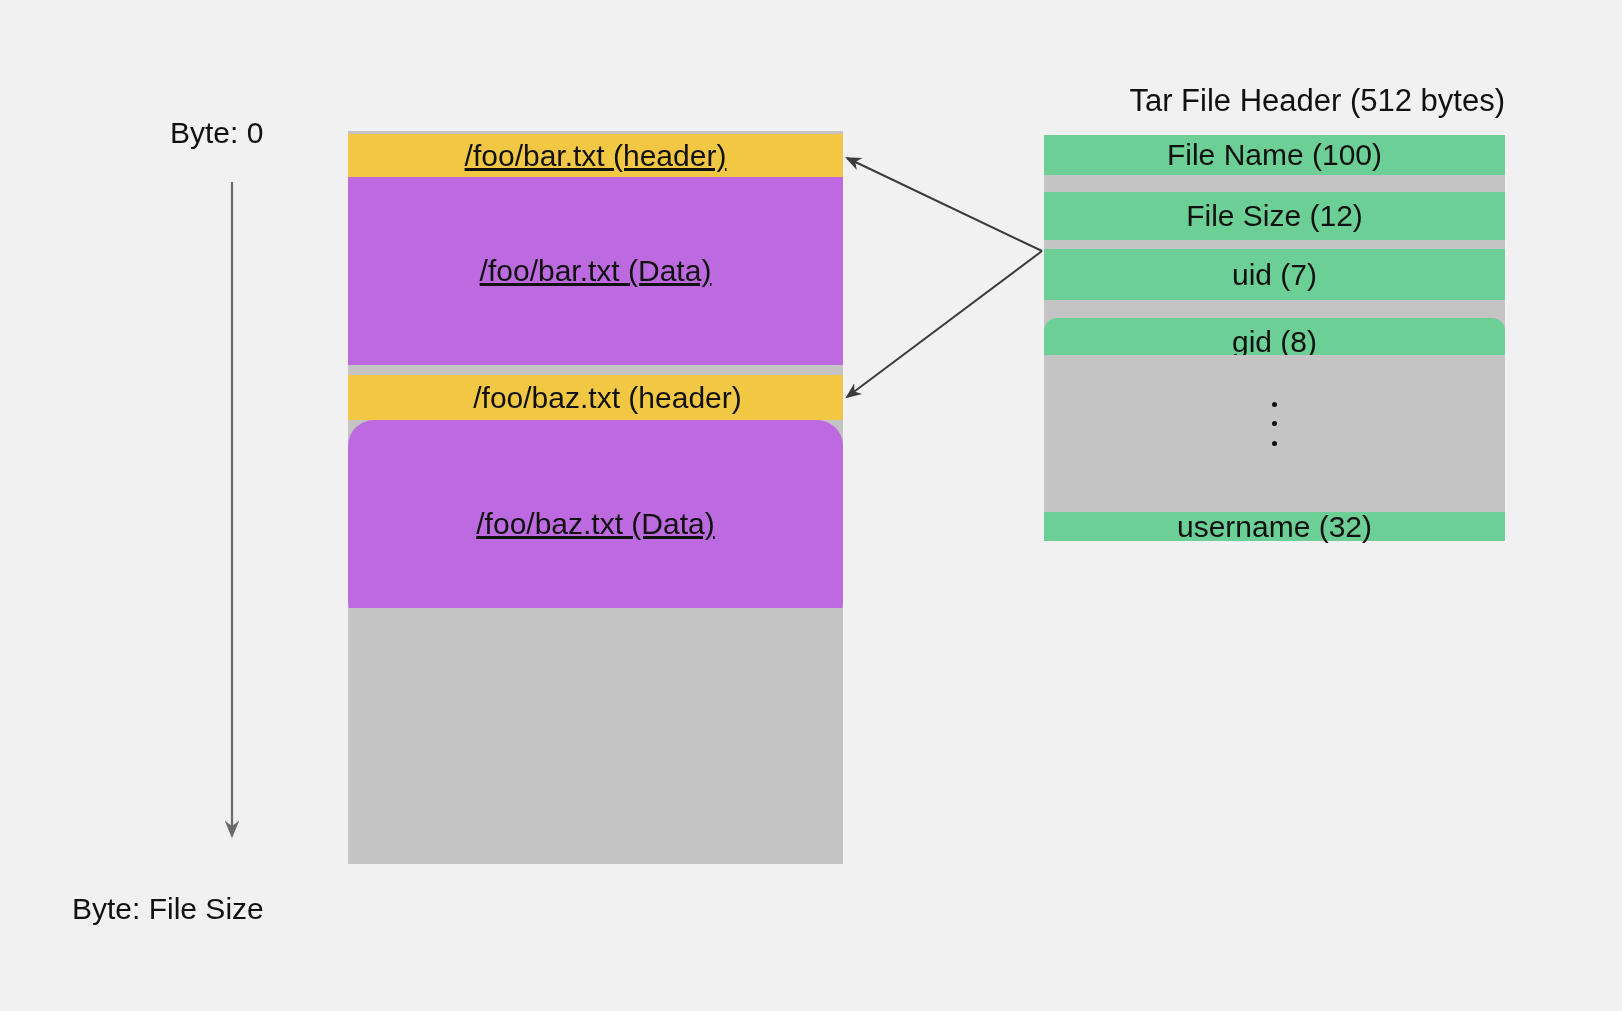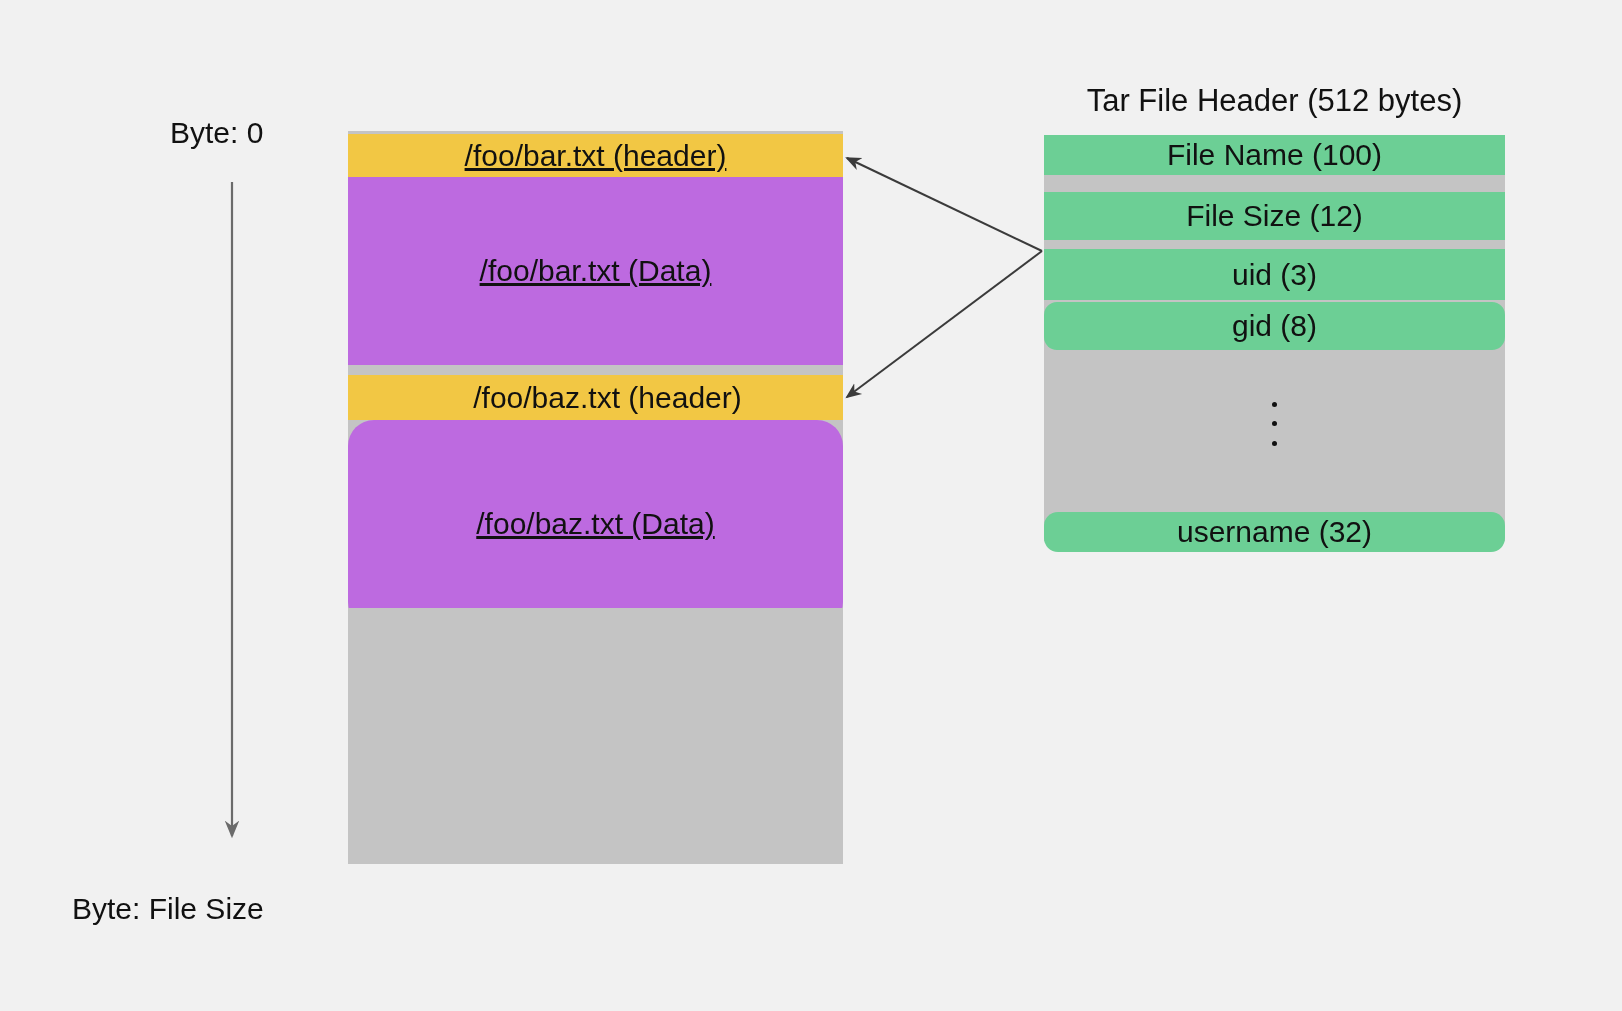--- a/index.html
+++ b/index.html
@@ -117,47 +117,47 @@
 </head>
 <body>
 
 <div id="canvas">
 
   <div class="abs axis-label" style="left:170px; top:118px;">Byte: 0</div>
 
   <div class="abs axis-label" style="left:72px; top:847px;margin-top:47px;">Byte: File Size</div>
 
 
-  <div class="abs caption" style="left:1044px; top:85px; width:461px;">Tar File Header (512 bytes)</div>
+  <div class="abs caption" style="left:1044px; top:85px; width:461px;text-align:right;">Tar File Header (512 bytes)</div>
 
   <div class="abs" id="tar-column">
     <div class="tar-seg header" style="top:3px;   height:43px;text-decoration:underline;">/foo/bar.txt (header)</div>
     <div class="tar-seg data" style="top:46px;  height:188px;">/foo/bar.txt (Data)</div>
     <div class="tar-seg empty" style="top:234px; height:10px;"></div>
     <div class="tar-seg header" style="top:244px; height:45px;padding-left:24px;">/foo/baz.txt (header)</div>
     <div class="tar-seg data" style="top:289px; height:208px;border-radius:26px;">/foo/baz.txt (Data)</div>
     <div class="tar-seg empty" style="top:477px; height:256px;"></div>
   </div>
 
   <div class="abs" id="header-column">
     <div class="hdr-row field" style="top:0px;   height:40px;">File Name (100)</div>
     <div class="hdr-row gap" style="top:45px;  height:12px;"></div>
     <div class="hdr-row field" style="top:57px;  height:48px;">File Size (12)</div>
     <div class="hdr-row gap" style="top:105px; height:9px;"></div>
-    <div class="hdr-row field" style="top:114px; height:51px;">uid (3)</div>
+    <div class="hdr-row field" style="top:114px; height:51px;">uid (7)</div>
     <div class="hdr-row gap" style="top:165px; height:7px;"></div>
-    <div class="hdr-row field" style="top:167px; height:48px;border-radius:13px;">gid (8)</div>
+    <div class="hdr-row field" style="top:183px; height:48px;border-radius:13px;">gid (8)</div>
 
     <div class="ellipsis-col" style="top:220px; height:137px; padding:32px 0;">
       <span class="ellipsis-dot"></span>
       <span class="ellipsis-dot"></span>
       <span class="ellipsis-dot"></span>
     </div>
 
-    <div class="hdr-row field" style="top:377px; height:40px;border-radius:14px;">username (32)</div>
+    <div class="hdr-row field" style="top:377px; height:29px;">username (32)</div>
   </div>
 
   <svg id="arrows" viewBox="0 0 1622 1011" xmlns="http://www.w3.org/2000/svg">
     <defs>
       <marker id="ah" markerWidth="9" markerHeight="9" refX="7" refY="4.5" orient="auto" markerUnits="strokeWidth">
         <path d="M 8,4.5 L 0,1.2 L 2.4,4.5 L 0,7.8 Z" fill="#3b3b3b"></path>
       </marker>
       <marker id="ah-down" markerWidth="9" markerHeight="9" refX="7" refY="4.5" orient="auto" markerUnits="strokeWidth">
         <path d="M 8,4.5 L 0,1.2 L 2.4,4.5 L 0,7.8 Z" fill="#6b6b6b"></path>
       </marker>

